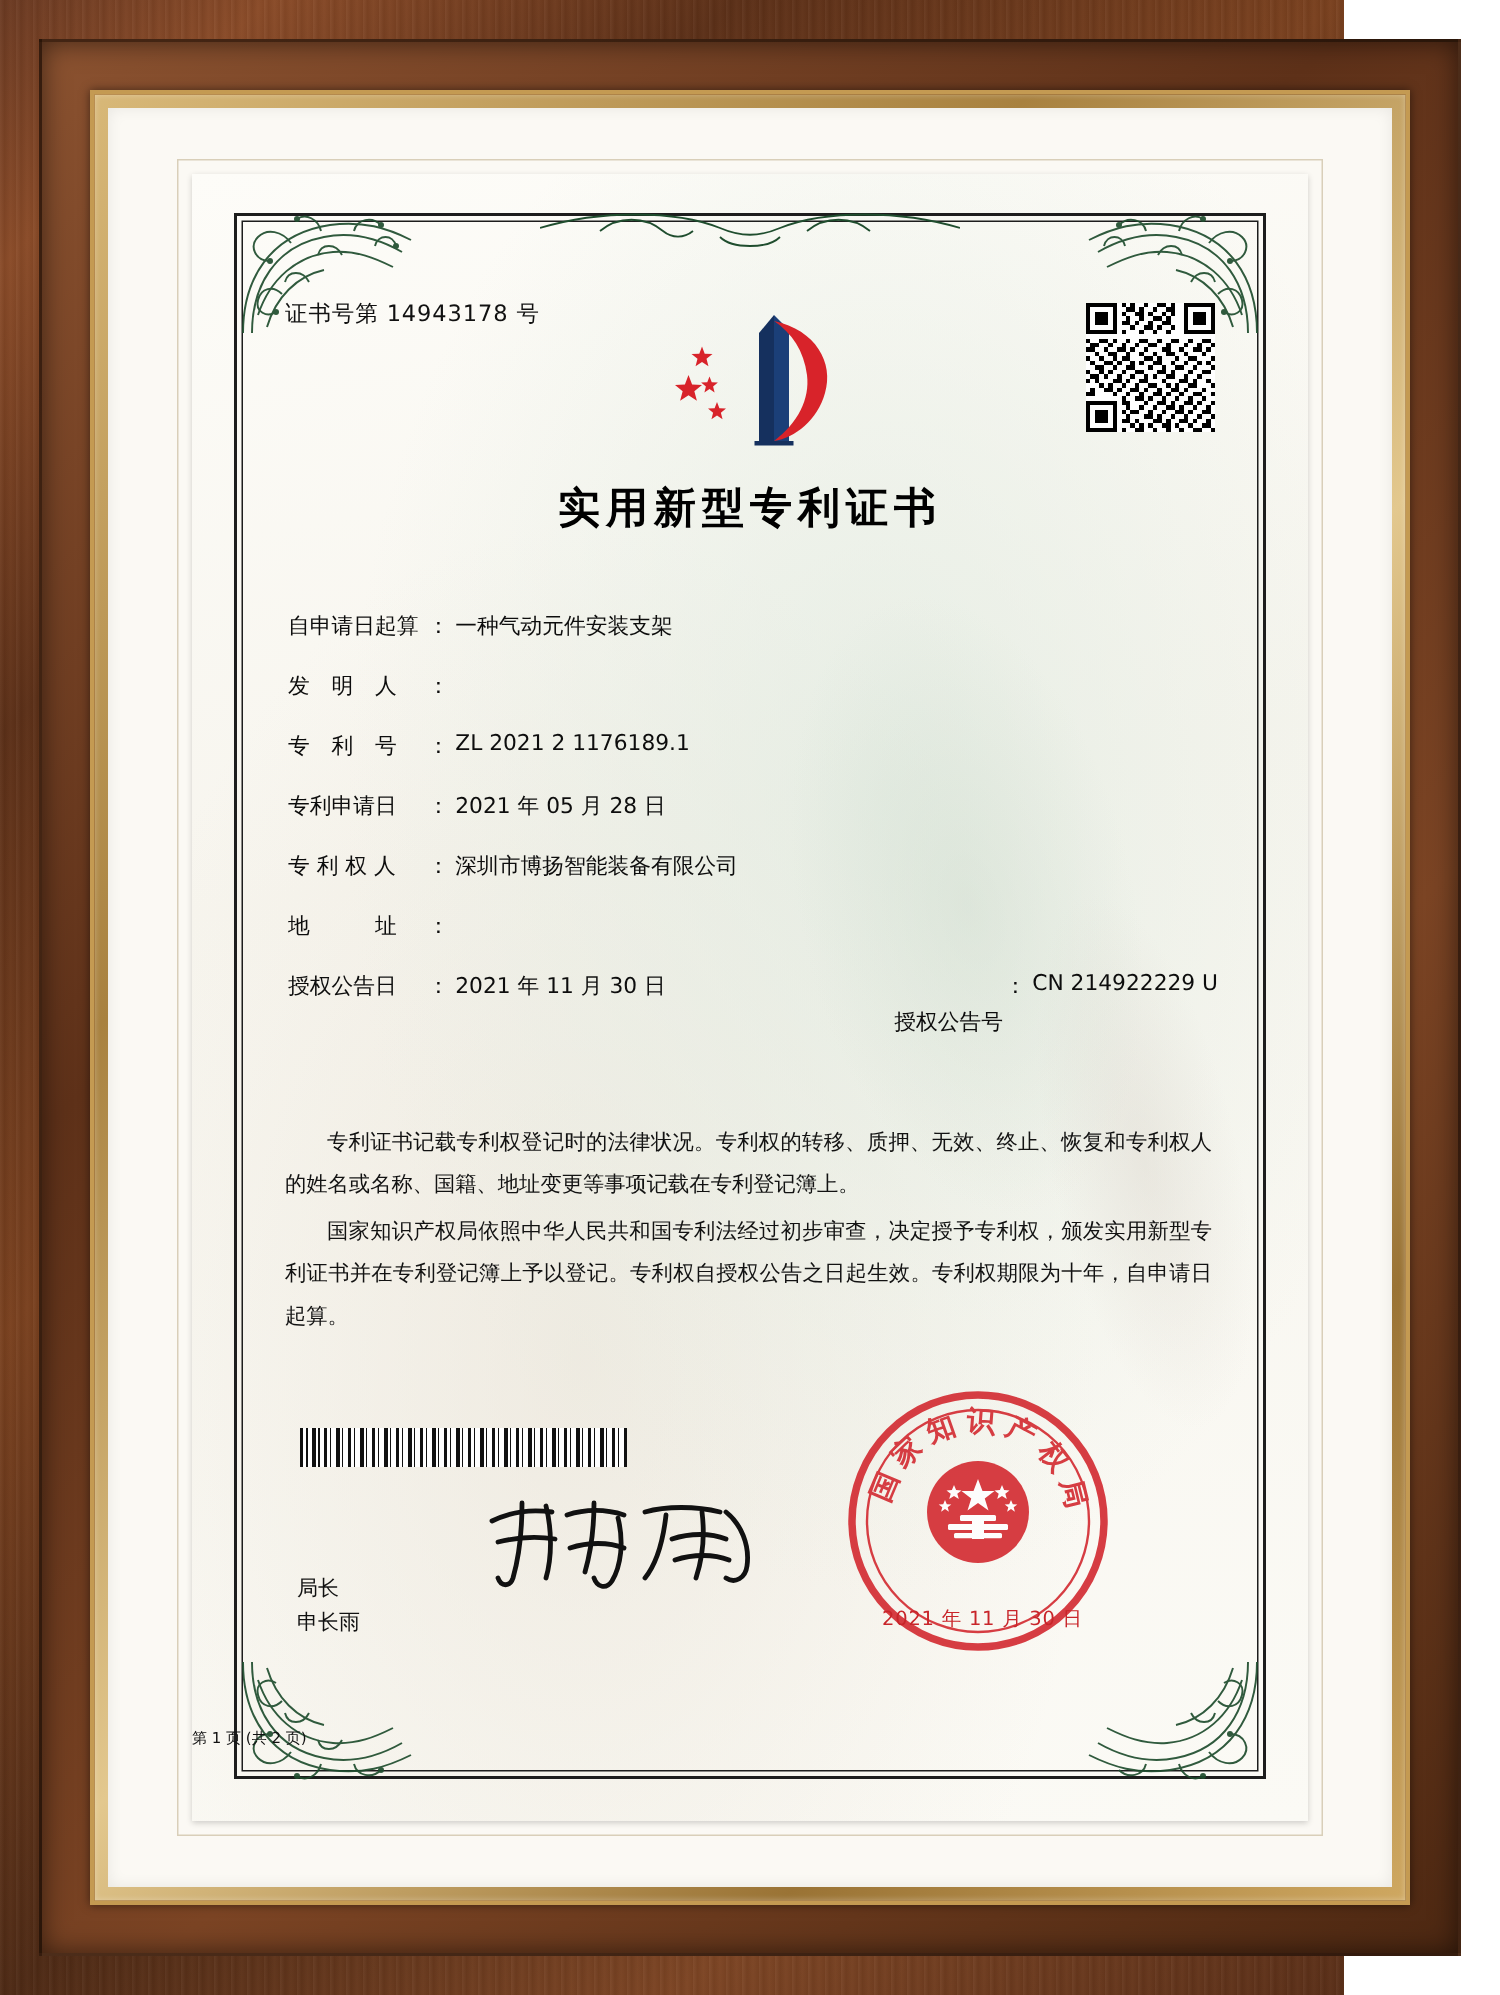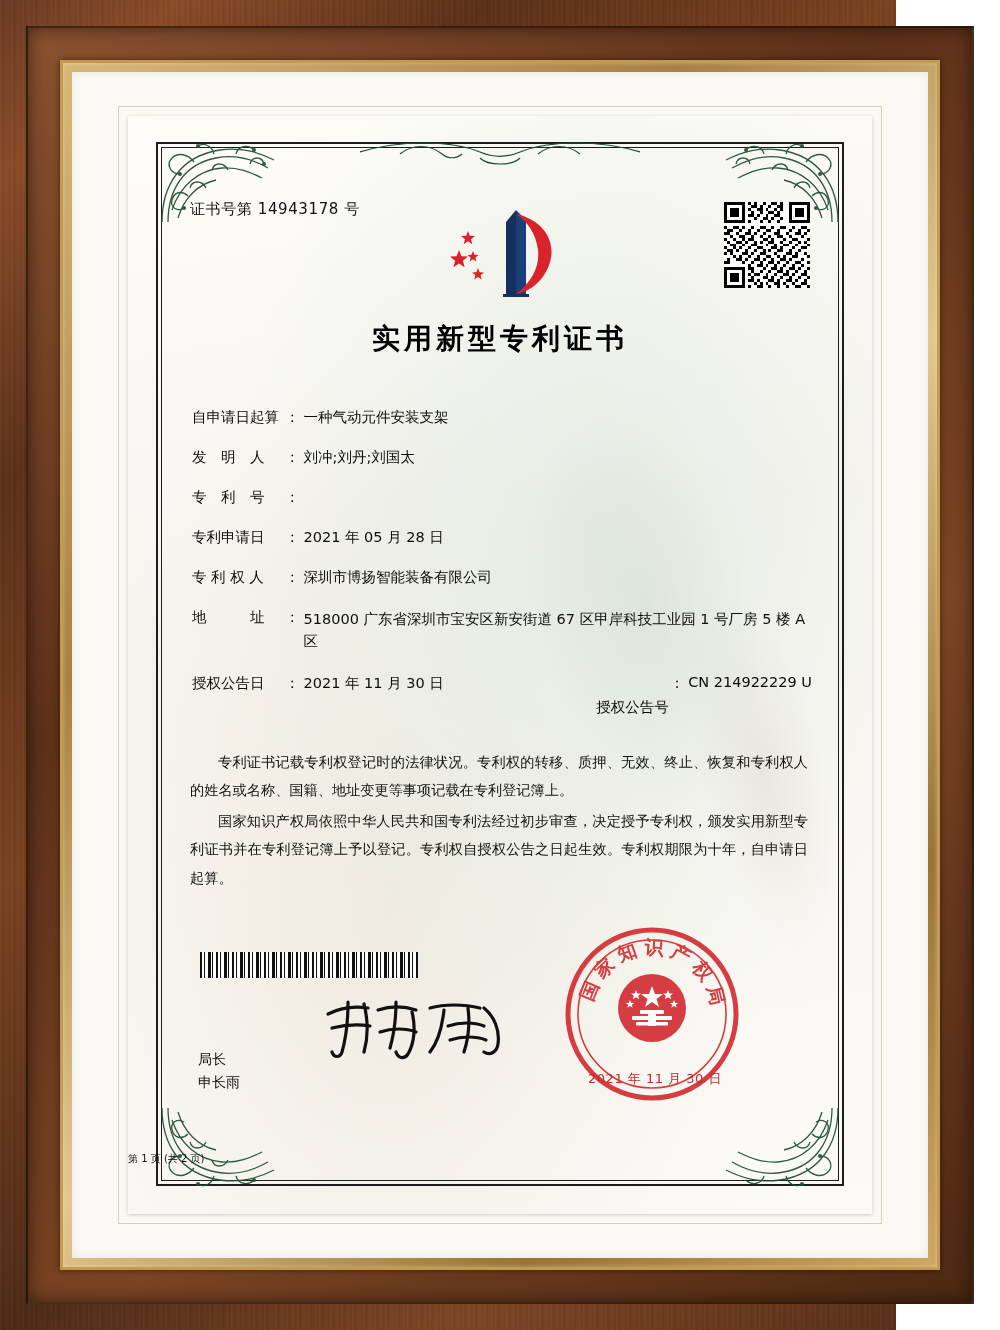--- a/index.html
+++ b/index.html
@@ -619,44 +619,43 @@
 
       <div class="field-row">
         <span class="field-label">自申请日起算</span>
         <span class="field-colon">：</span>
         <span class="field-value">一种气动元件安装支架</span>
       </div>
 
       <div class="field-row">
         <span class="field-label">发　明　人</span>
         <span class="field-colon">：</span>
-        <span class="field-value">刘冲;刘丹;刘国太</span>
       </div>
 
       <div class="field-row">
         <span class="field-label">专　利　号</span>
         <span class="field-colon">：</span>
+        <span class="field-value">ZL 2021 2 1176189.1</span>
       </div>
 
       <div class="field-row">
         <span class="field-label">专利申请日</span>
         <span class="field-colon">：</span>
         <span class="field-value">2021 年 05 月 28 日</span>
       </div>
 
       <div class="field-row">
         <span class="field-label">专 利 权 人</span>
         <span class="field-colon">：</span>
         <span class="field-value">深圳市博扬智能装备有限公司</span>
       </div>
 
       <div class="field-row">
         <span class="field-label">地　　　址</span>
         <span class="field-colon">：</span>
-        <span class="field-value wrap">518000  广东省深圳市宝安区新安街道 67 区甲岸科技工业园 1 号厂房 5 楼 A 区</span>
       </div>
 
       <div class="field-row two-col">
         <span class="field-label">授权公告日</span>
         <span class="field-colon">：</span>
         <span class="field-value">2021 年 11 月 30 日</span>
         <span class="col2">
           <span class="col2-label">授权公告号</span>
           <span class="field-colon">：</span>
           <span class="field-value">CN 214922229 U</span>

